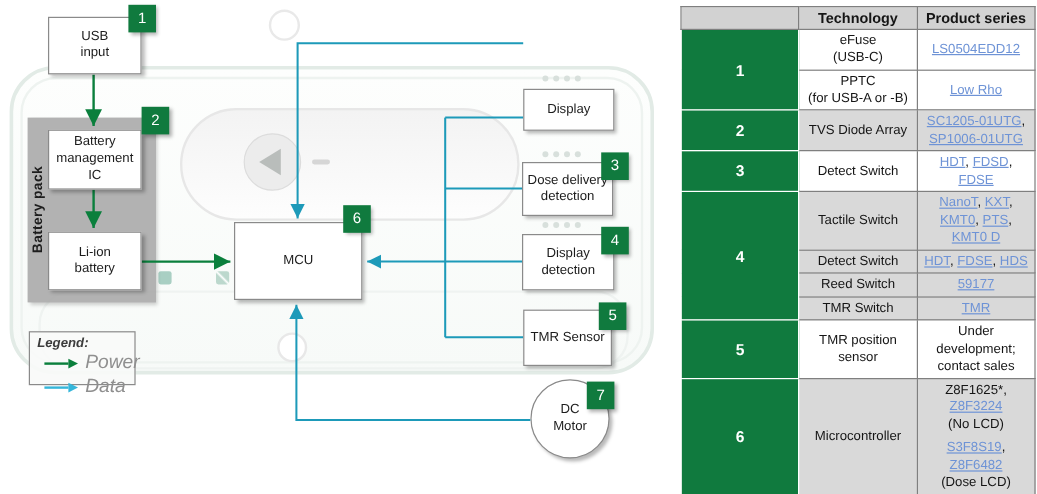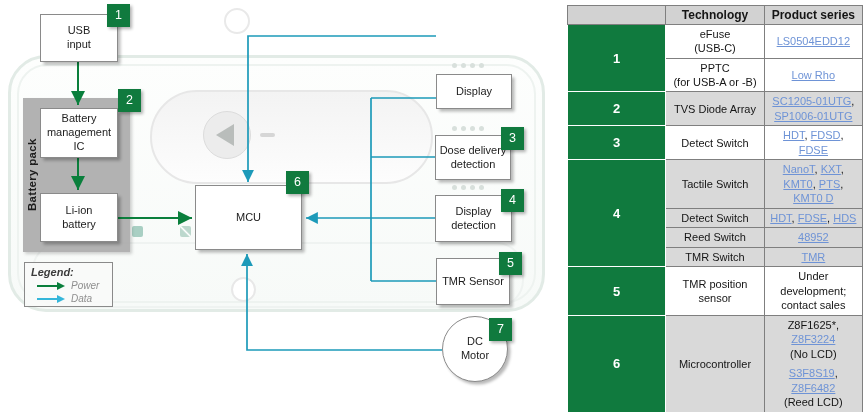--- a/index.html
+++ b/index.html
@@ -55,29 +55,29 @@
   .badge{position:absolute;width:23px;height:23px;background:#107a3e;color:#fff;font-size:12.5px;display:flex;align-items:center;justify-content:center;box-shadow:2px 2px 3px rgba(0,0,0,0.3);z-index:5;}
   #b-usb .badge{right:-13px;top:-11px;}
   #b-bmic .badge{right:-24px;top:-20px;}
   #b-mcu .badge{right:-8px;top:-15px;}
   #b-dose .badge{right:-14px;top:-9px;}
   #b-activity .badge{right:-13px;top:-7px;}
   #b-tmr .badge{right:-13px;top:-7px;}
   #b-dcmotor .badge{right:-5px;top:1px;}
 
   
-  #legend{position:absolute;left:24px;top:262px;width:89px;height:45px;background:rgba(248,250,249,0.92);border:1px solid #8a8a8a;z-index:4;box-sizing:border-box;padding:3px 6px;}
+  #legend{position:absolute;left:24px;top:276px;width:89px;height:45px;background:rgba(248,250,249,0.92);border:1px solid #8a8a8a;z-index:4;box-sizing:border-box;padding:3px 6px;}
   #legend .lg-title{font-style:italic;font-weight:bold;font-size:11px;color:#3c3c3c;}
   #legend .lg-row{display:flex;align-items:center;gap:6px;margin-top:2px;}
   .lg-arrow{display:inline-flex;align-items:center;margin-left:6px;}
   .lg-arrow .shaft{width:20px;height:2px;}
   .lg-arrow .head{width:0;height:0;border-top:4px solid transparent;border-bottom:4px solid transparent;}
   .lg-arrow.power .shaft{background:#0a7f3c;} .lg-arrow.power .head{border-left:8px solid #0a7f3c;}
   .lg-arrow.data .shaft{background:#35b6da;} .lg-arrow.data .head{border-left:8px solid #35b6da;}
-  .lg-label{font-style:italic;font-size:10px;color:#8f8f8f;}
+  .lg-label{font-style:italic;font-size:16px;color:#8f8f8f;}
 
   
   #table-panel{position:absolute;left:567px;top:5px;width:296px;height:403px;}
   #ptable{width:100%;height:100%;border-collapse:collapse;font-size:11px;color:#151515;table-layout:fixed;}
   #ptable th,#ptable td{border:1px solid #7f7f7f;vertical-align:middle;text-align:center;padding:2px 3px;box-sizing:border-box;}
   #ptable th{background:#d2d2d2;font-size:12px;font-weight:bold;height:17px;}
   #ptable th.h-num{background:#d2d2d2;}
   #ptable td.num{background:#107a3e;color:#fff;font-weight:bold;font-size:13px;border:1px solid #ffffff;}
   #ptable td.tech{white-space:pre-line;line-height:1.3;}
   #ptable td.shade{background:#d9d9d9;}
@@ -261,21 +261,21 @@
           </tr>
           <tr>
             <td class="tech shade">Detect Switch</td>
             <td class="prod shade">
               <div class="pline"><a class="plink">HDT</a><span>, </span><a class="plink">FDSE</a><span>, </span><a class="plink">HDS</a></div>
             </td>
           </tr>
           <tr>
             <td class="tech shade">Reed Switch</td>
             <td class="prod shade">
-              <div class="pline"><a class="plink">48952</a></div>
+              <div class="pline"><a class="plink">59177</a></div>
             </td>
           </tr>
           <tr>
             <td class="tech shade">TMR Switch</td>
             <td class="prod shade">
               <div class="pline"><a class="plink">TMR</a></div>
             </td>
           </tr>
           <tr>
             <td class="num" rowspan="1">5</td>
@@ -285,20 +285,20 @@
               <div class="pline"><span>contact sales</span></div>
             </td>
           </tr>
           <tr>
             <td class="num" rowspan="1">6</td>
             <td class="tech shade">Microcontroller</td>
             <td class="prod shade">
               <div class="pline"><span>Z8F1625*</span><span>, </span><a class="plink">Z8F3224</a></div>
               <div class="pline"><span>(No LCD)</span></div>
               <div class="pline sp"><a class="plink">S3F8S19</a><span>, </span><a class="plink">Z8F6482</a></div>
-              <div class="pline"><span>(Reed LCD)</span></div>
+              <div class="pline"><span>(Dose LCD)</span></div>
             </td>
           </tr>
         </tbody>
       </table>
   </div>
 
 </div>
 
 </body></html>

